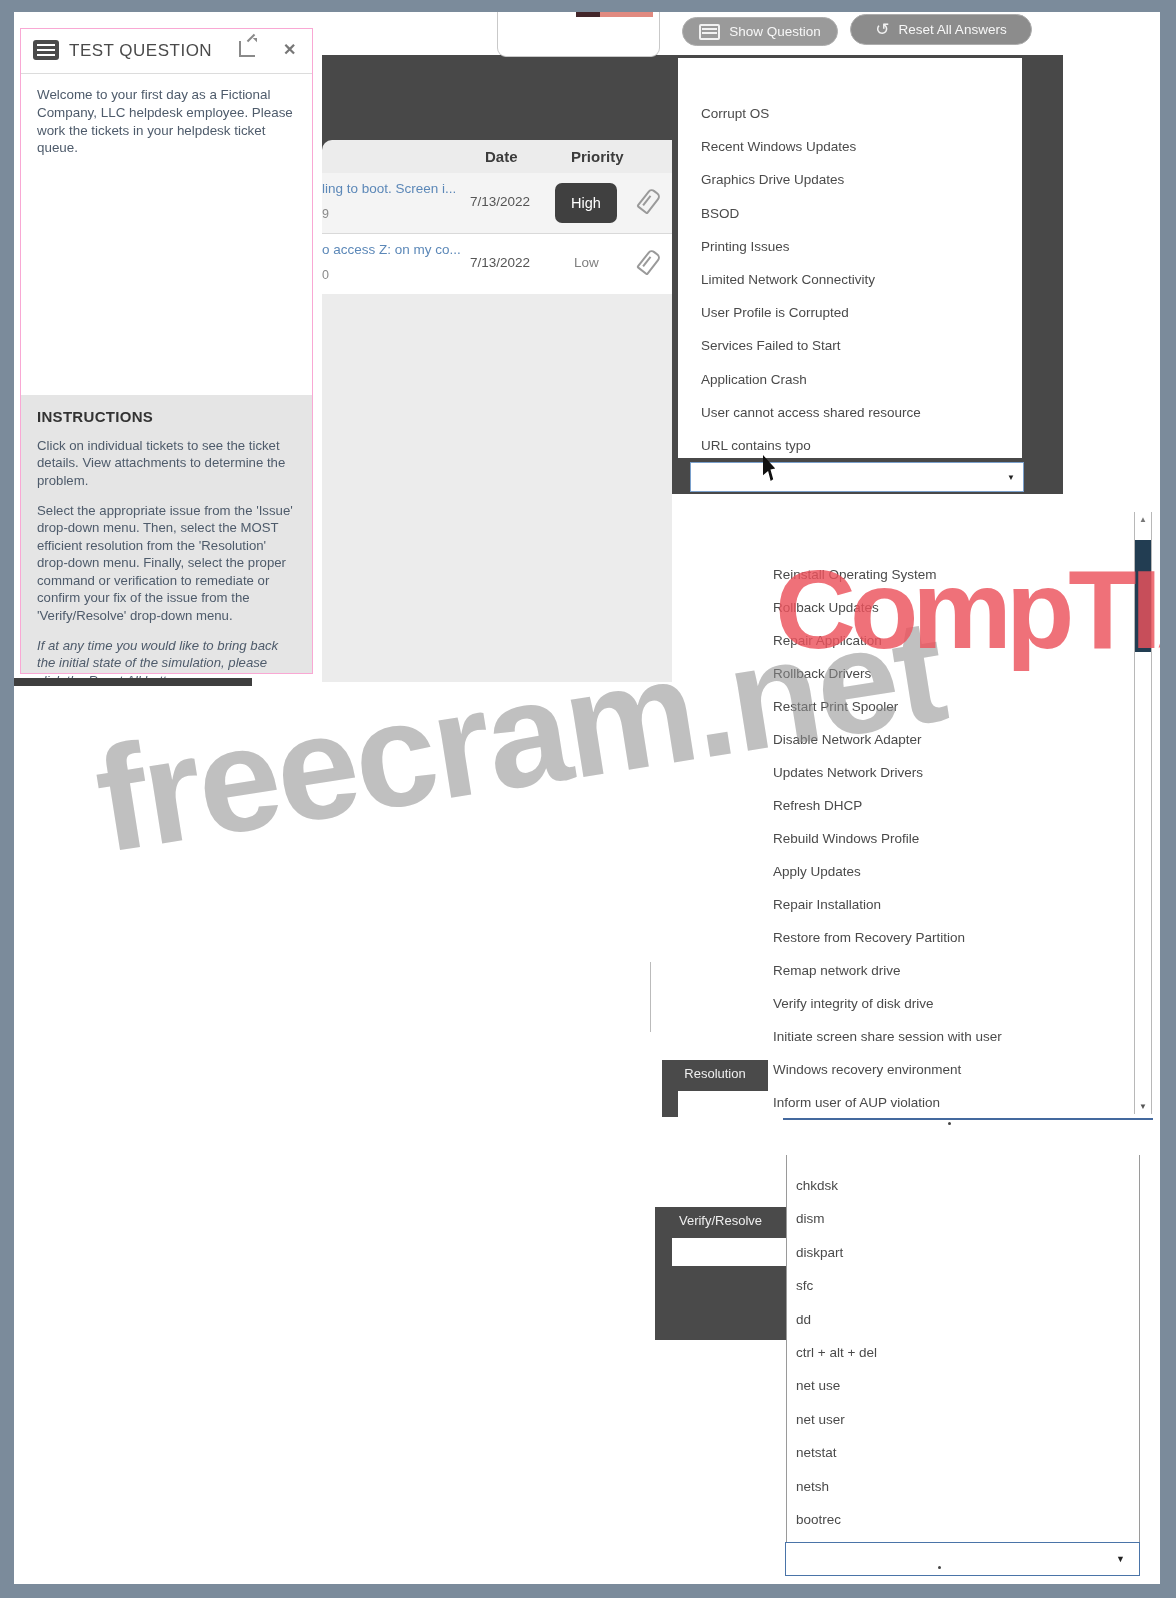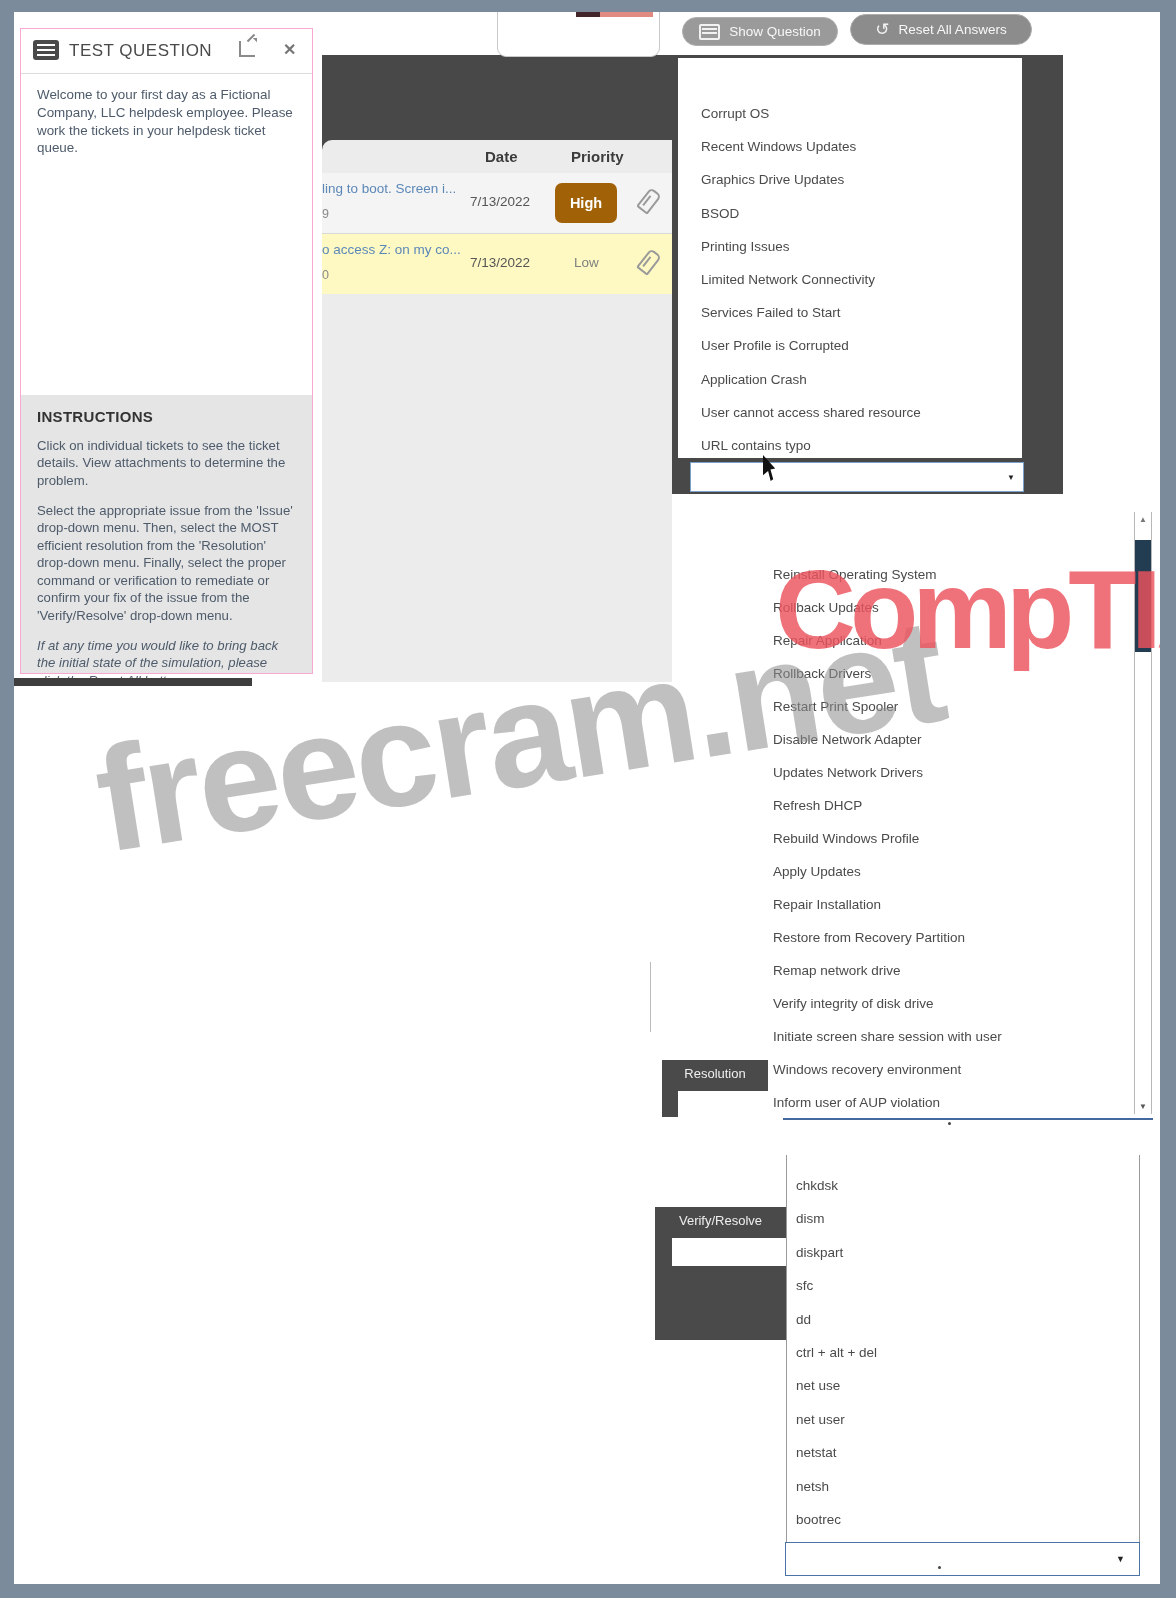--- a/index.html
+++ b/index.html
@@ -10,27 +10,27 @@
   .frame{position:absolute;background:#7b8b9b;z-index:50;}
   
   .dark-block{left:322px;top:55px;width:741px;height:439px;background:#484848;z-index:1;}
   
   .ticket-panel{left:322px;top:140px;width:350px;height:542px;background:#ececec;border-radius:10px 0 0 0;z-index:2;}
   .ticket-head{position:absolute;top:0;left:0;right:0;height:33px;font-weight:bold;font-size:15px;color:#3c3c3c;}
   .col-date{position:absolute;left:163px;top:8px;}
   .col-priority{position:absolute;left:249px;top:8px;}
   .trow{position:absolute;left:0;width:100%;height:60px;}
   .trow1{top:33px;background:#f4f4f4;}
-  .trow2{top:94px;background:#fef9c3;}
+  .trow2{top:94px;background:#ffffff;}
   .tdivider{position:absolute;top:93px;left:0;width:100%;height:1px;background:#d9d9d9;}
   .tsubject{position:absolute;left:0;top:8px;font-size:13.5px;color:#5c88b8;white-space:nowrap;}
   .tmeta{position:absolute;left:0;top:34px;font-size:12.5px;color:#8a8a8a;}
   .tdate{position:absolute;left:148px;top:21px;font-size:13.5px;color:#555;}
-  .badge-high{position:absolute;left:233px;top:10px;width:62px;height:40px;background:#a16207;border-radius:7px;
-              color:#fff;font-weight:bold;font-size:14.5px;text-align:center;line-height:40px;}
+  .badge-high{position:absolute;left:233px;top:10px;width:62px;height:40px;background:#404040;border-radius:7px;
+              color:#fff;font-weight:normal;font-size:14.5px;text-align:center;line-height:40px;}
   .low-text{position:absolute;left:252px;top:21px;font-size:13.5px;color:#808080;}
   .paperclip{position:absolute;left:320px;top:16px;width:10px;height:20px;border:2px solid #9a9a9a;
              border-radius:5px 5px 2px 2px;transform:rotate(38deg);}
   .paperclip:after{content:"";position:absolute;left:2px;top:5px;width:2px;height:12px;background:#9a9a9a;}
   
   .issue-panel{left:678px;top:58px;width:344px;height:400px;background:#fff;z-index:3;}
   .issue-list{position:absolute;left:0;top:39px;width:100%;margin-left:16px;}
   .opt{height:33.2px;line-height:33.2px;padding-left:7px;font-size:13.5px;color:#4a4a4a;white-space:nowrap;}
   .issue-select{left:690px;top:462px;width:332px;height:28px;background:#fff;border:1px solid #7aa0cc;z-index:3;}
   .sel-arrow{position:absolute;right:8px;top:50%;transform:translateY(-50%);font-size:10px;color:#222;}
@@ -129,22 +129,22 @@
   </div>
 
   <div class="abs issue-panel">
     <div class="issue-list">
         <div class="opt">Corrupt OS</div>
         <div class="opt">Recent Windows Updates</div>
         <div class="opt">Graphics Drive Updates</div>
         <div class="opt">BSOD</div>
         <div class="opt">Printing Issues</div>
         <div class="opt">Limited Network Connectivity</div>
+        <div class="opt">User Profile is Corrupted</div>
         <div class="opt">Services Failed to Start</div>
-        <div class="opt">User Profile is Corrupted</div>
         <div class="opt">Application Crash</div>
         <div class="opt">User cannot access shared resource</div>
         <div class="opt">URL contains typo</div>
       </div>
   </div>
   <div class="abs issue-select">
     <span class="sel-arrow" style="font-size:8px;">▼</span>
   </div>
   <div class="abs cursor"></div>
 

